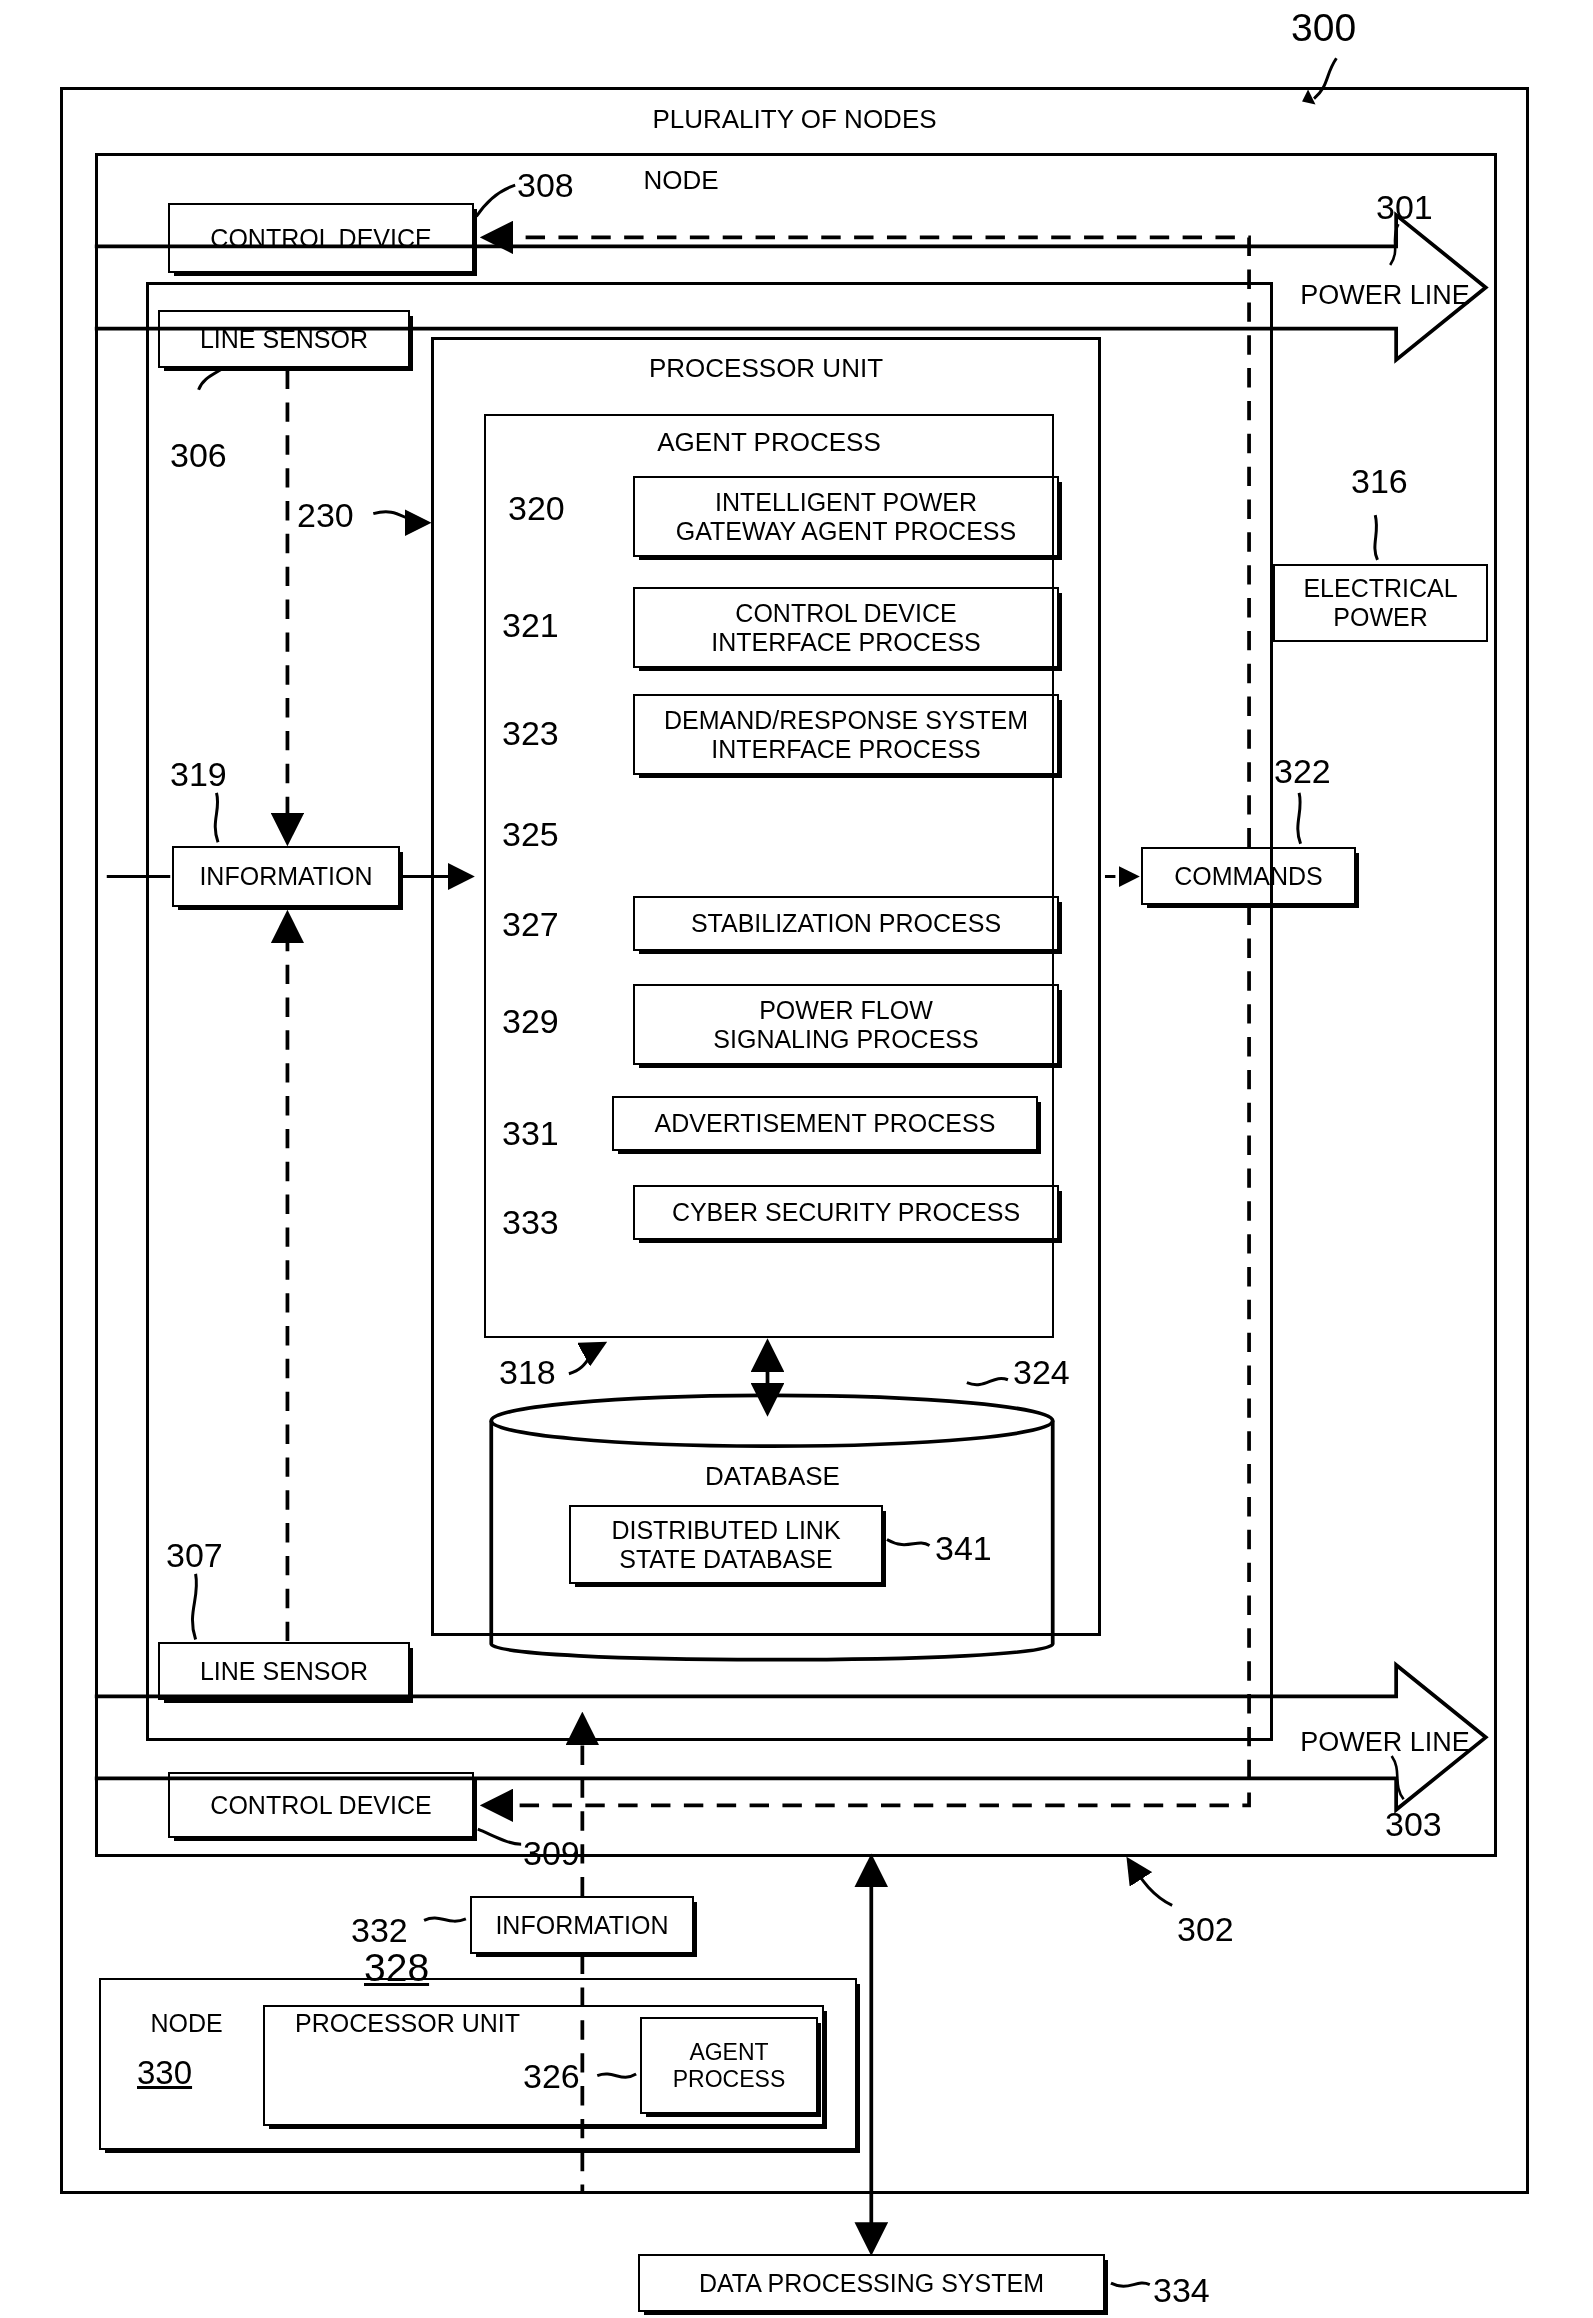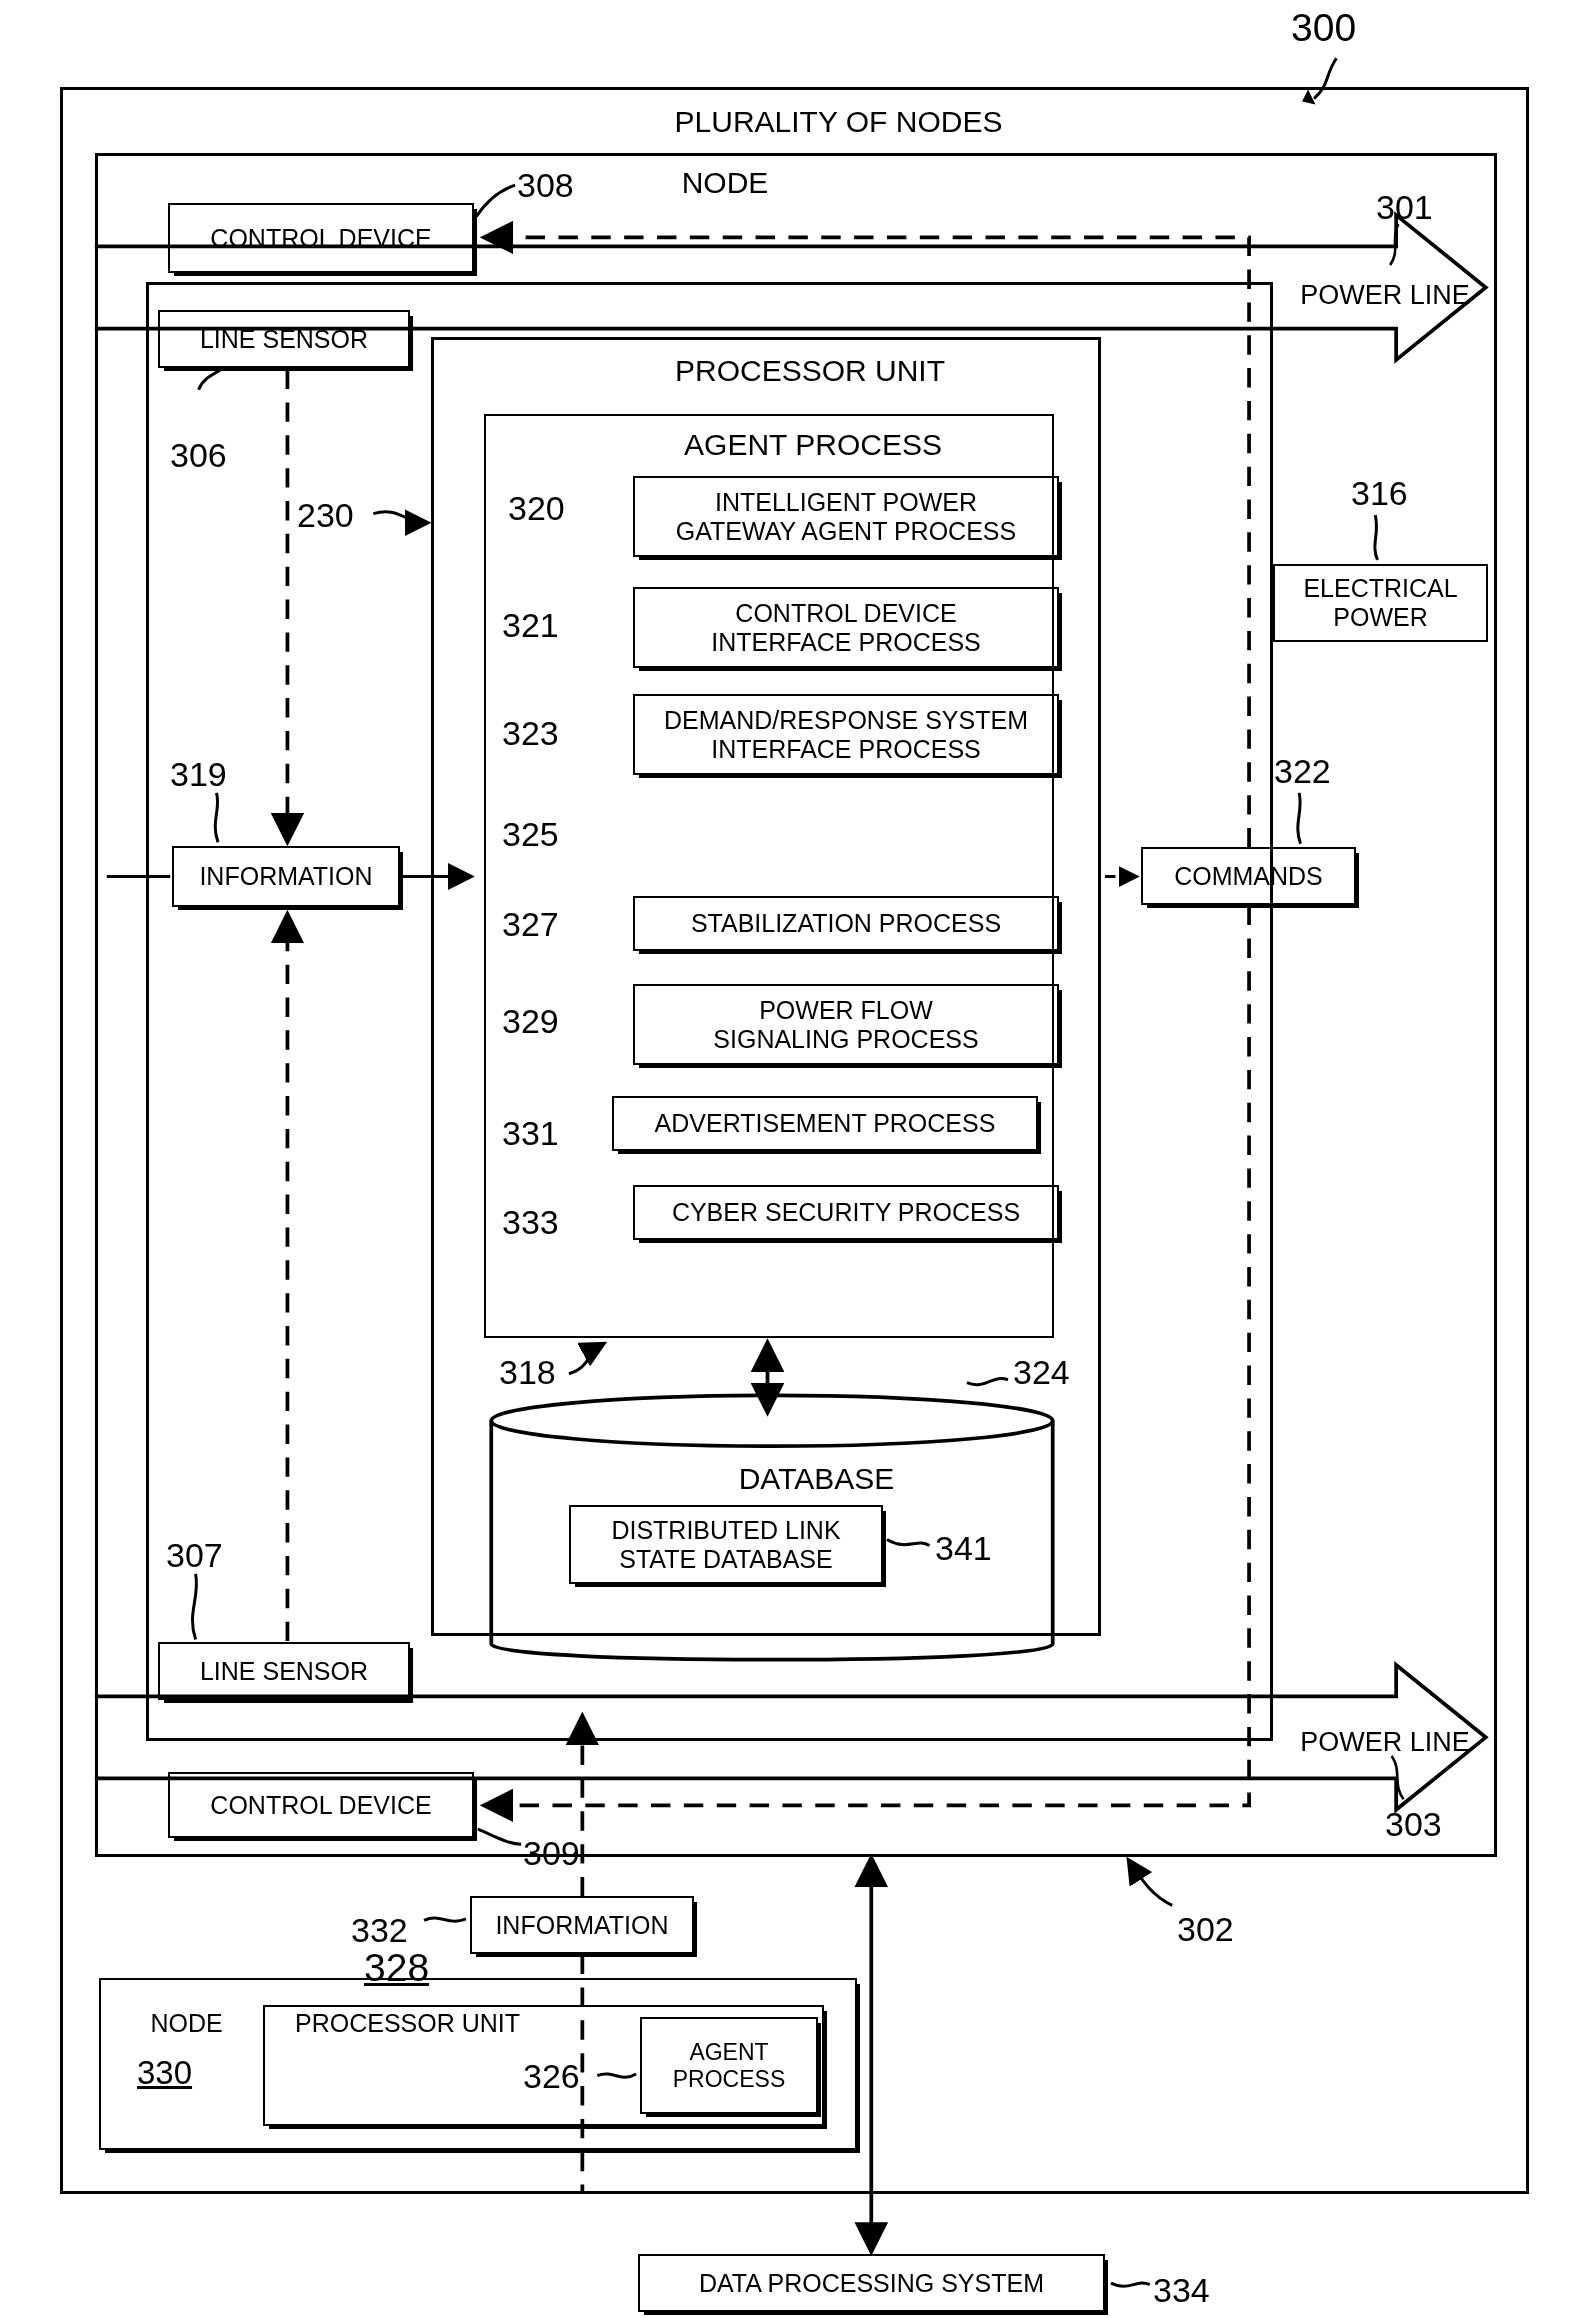--- a/index.html
+++ b/index.html
@@ -13,21 +13,21 @@
   
   .shadow{box-shadow:4.5px 4.5px 0 -1.5px #000;}
 
   .lbl{position:absolute;color:#000;text-align:center;line-height:1.1;
        font-family:"Liberation Sans", sans-serif;}
   .ctr{display:flex;align-items:center;justify-content:center;text-align:center;}
 
   .num{position:absolute;color:#000;font-size:34px;font-family:"Liberation Sans", sans-serif;}
   .num-u{text-decoration:underline;}
 
-  .t-title{font-size:30px;margin-left:44px;}
+  .t-title{font-size:26px;}
   .t-box{font-size:25px;}
   .t-big{font-size:27px;}
 
   svg.ov{position:absolute;left:0;top:0;width:1594px;height:2319px;pointer-events:none;}
 </style>
 </head>
 <body>
 
 <div id="root">
 
@@ -131,21 +131,21 @@
 
   <div class="box bord-thin shadow ctr t-box" style="left:569px;top:1505px;width:314px;height:79px;">
     <span style="white-space:pre-line;">DISTRIBUTED LINK
 STATE DATABASE</span>
   </div>
   <div class="num" style="left:935px;top:1529px;">341</div>
 
   <div class="box bord-thin ctr t-box" style="left:1273px;top:564px;width:215px;height:78px;">
     <span style="white-space:pre-line;">ELECTRICAL POWER</span>
   </div>
-  <div class="num" style="left:1351px;top:474px;">316</div>
+  <div class="num" style="left:1351px;top:462px;">316</div>
 
   <div class="box bord-thin shadow ctr t-box" style="left:1141px;top:847px;width:215px;height:58px;">
     <span>COMMANDS</span>
   </div>
   <div class="num" style="left:1274px;top:752px;">322</div>
 
   <div class="box bord-thin shadow ctr t-box" style="left:470px;top:1896px;width:224px;height:58px;">
     <span>INFORMATION</span>
   </div>
   <div class="num" style="left:351px;top:1911px;">332</div>

